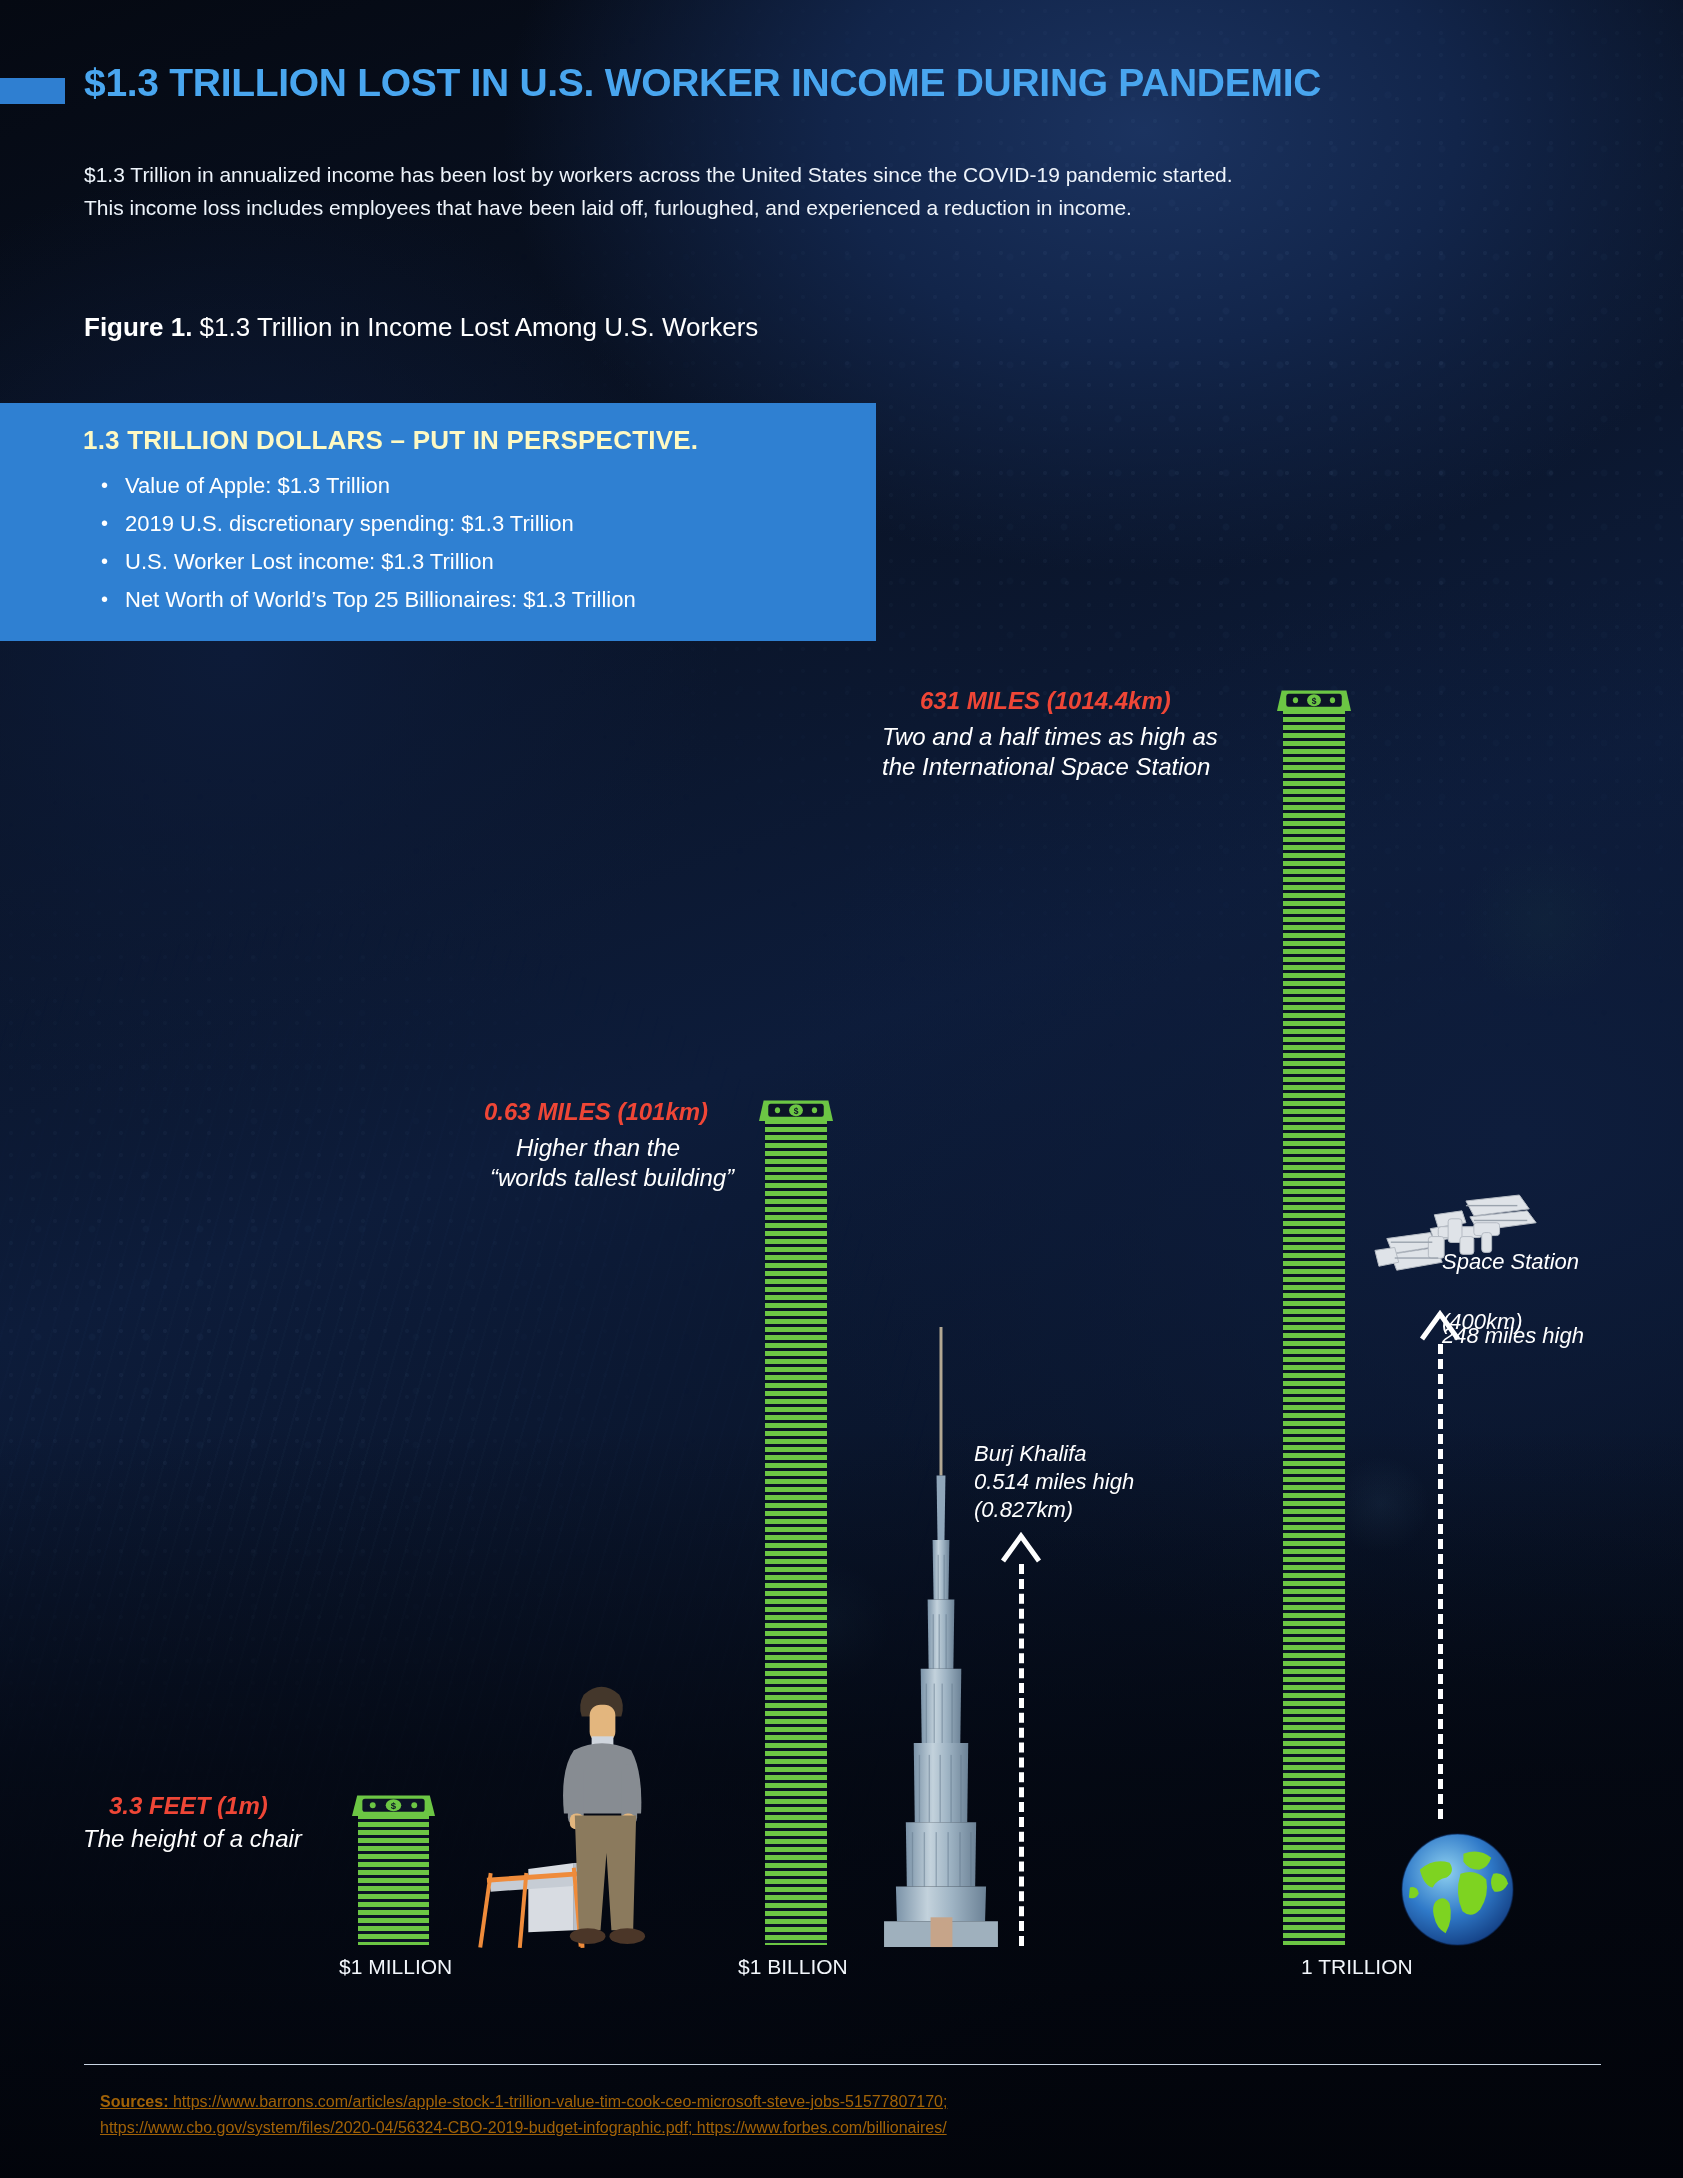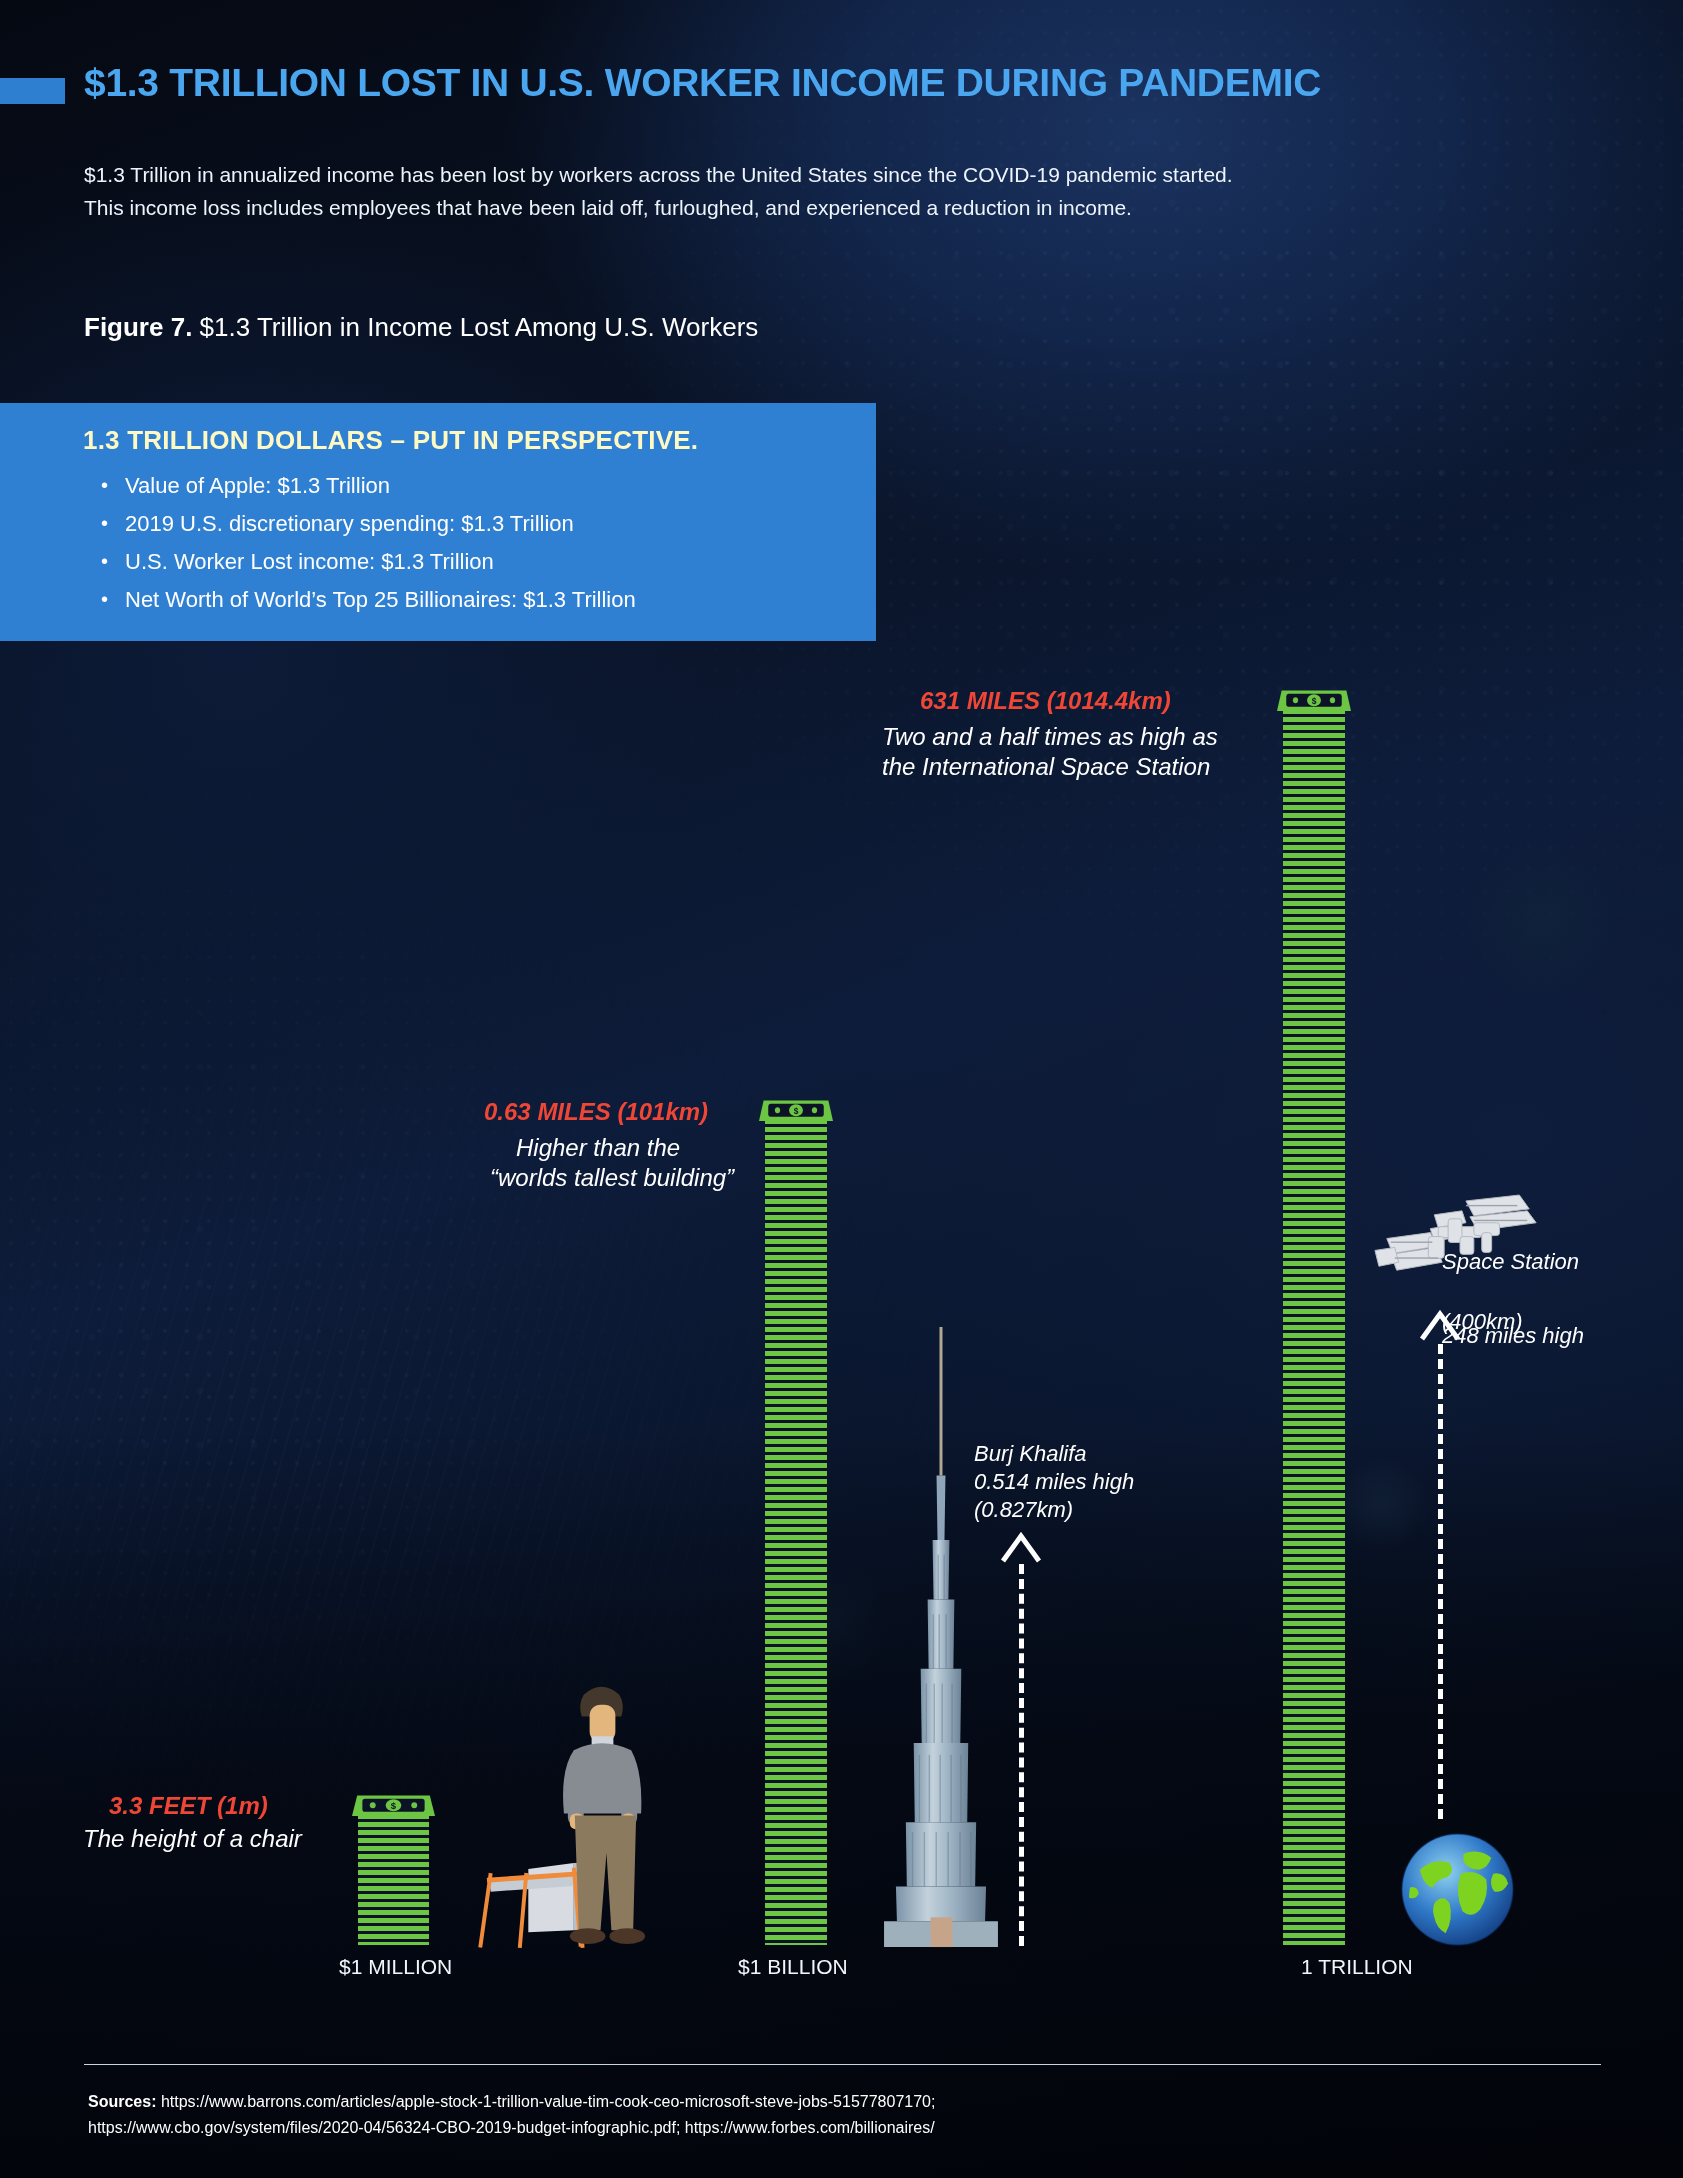--- a/index.html
+++ b/index.html
@@ -121,22 +121,22 @@
   .arrow-head{ position:absolute; }
 
   .chair-fig, .burj-fig, .iss-fig, .earth-fig { position:absolute; }
 
   
   .foot-rule{
     position:absolute; left:84px; top:2064px; width:1517px; height:1px;
     background:#c9d5e3; z-index:5;
   }
   .sources{
-    position:absolute; left:88px; top:2089px; z-index:5;
-    color:#ffffff; font-size:16px; line-height:26px; width:1525px;
+    position:absolute; left:100px; top:2089px; z-index:5;
+    color:#a16207; font-size:16px; line-height:26px; width:1525px;text-decoration:underline;
   }
   .sources b{ font-weight:bold; }
 </style>
 </head>
 <body>
 
 <div id="bg">
   <div class="bg-base"></div>
   <div class="bg-dots"></div>
   <div class="bg-streaks"></div>
@@ -146,21 +146,21 @@
 
 <div class="accent-bar"></div>
 <h1 class="headline">$1.3 TRILLION LOST IN U.S. WORKER INCOME DURING PANDEMIC</h1>
 
 <div class="subcopy">
   <div>$1.3 Trillion in annualized income has been lost by workers across the United States since the COVID-19 pandemic started.</div>
   <div>This income loss includes employees that have been laid off, furloughed, and experienced a reduction in income.</div>
 </div>
 
 <div class="figure-title">
-  <b>Figure 7.</b><span> $1.3 Trillion in Income Lost Among U.S. Workers</span>
+  <b>Figure 1.</b><span> $1.3 Trillion in Income Lost Among U.S. Workers</span>
 </div>
 
 <div class="callout">
   <div class="callout-title">1.3 TRILLION DOLLARS – PUT IN PERSPECTIVE.</div>
   <ul>
     <li>Value of Apple: $1.3 Trillion</li>
     <li>2019 U.S. discretionary spending: $1.3 Trillion</li>
     <li>U.S. Worker Lost income: $1.3 Trillion</li>
     <li>Net Worth of World’s Top 25 Billionaires: $1.3 Trillion</li>
   </ul>

